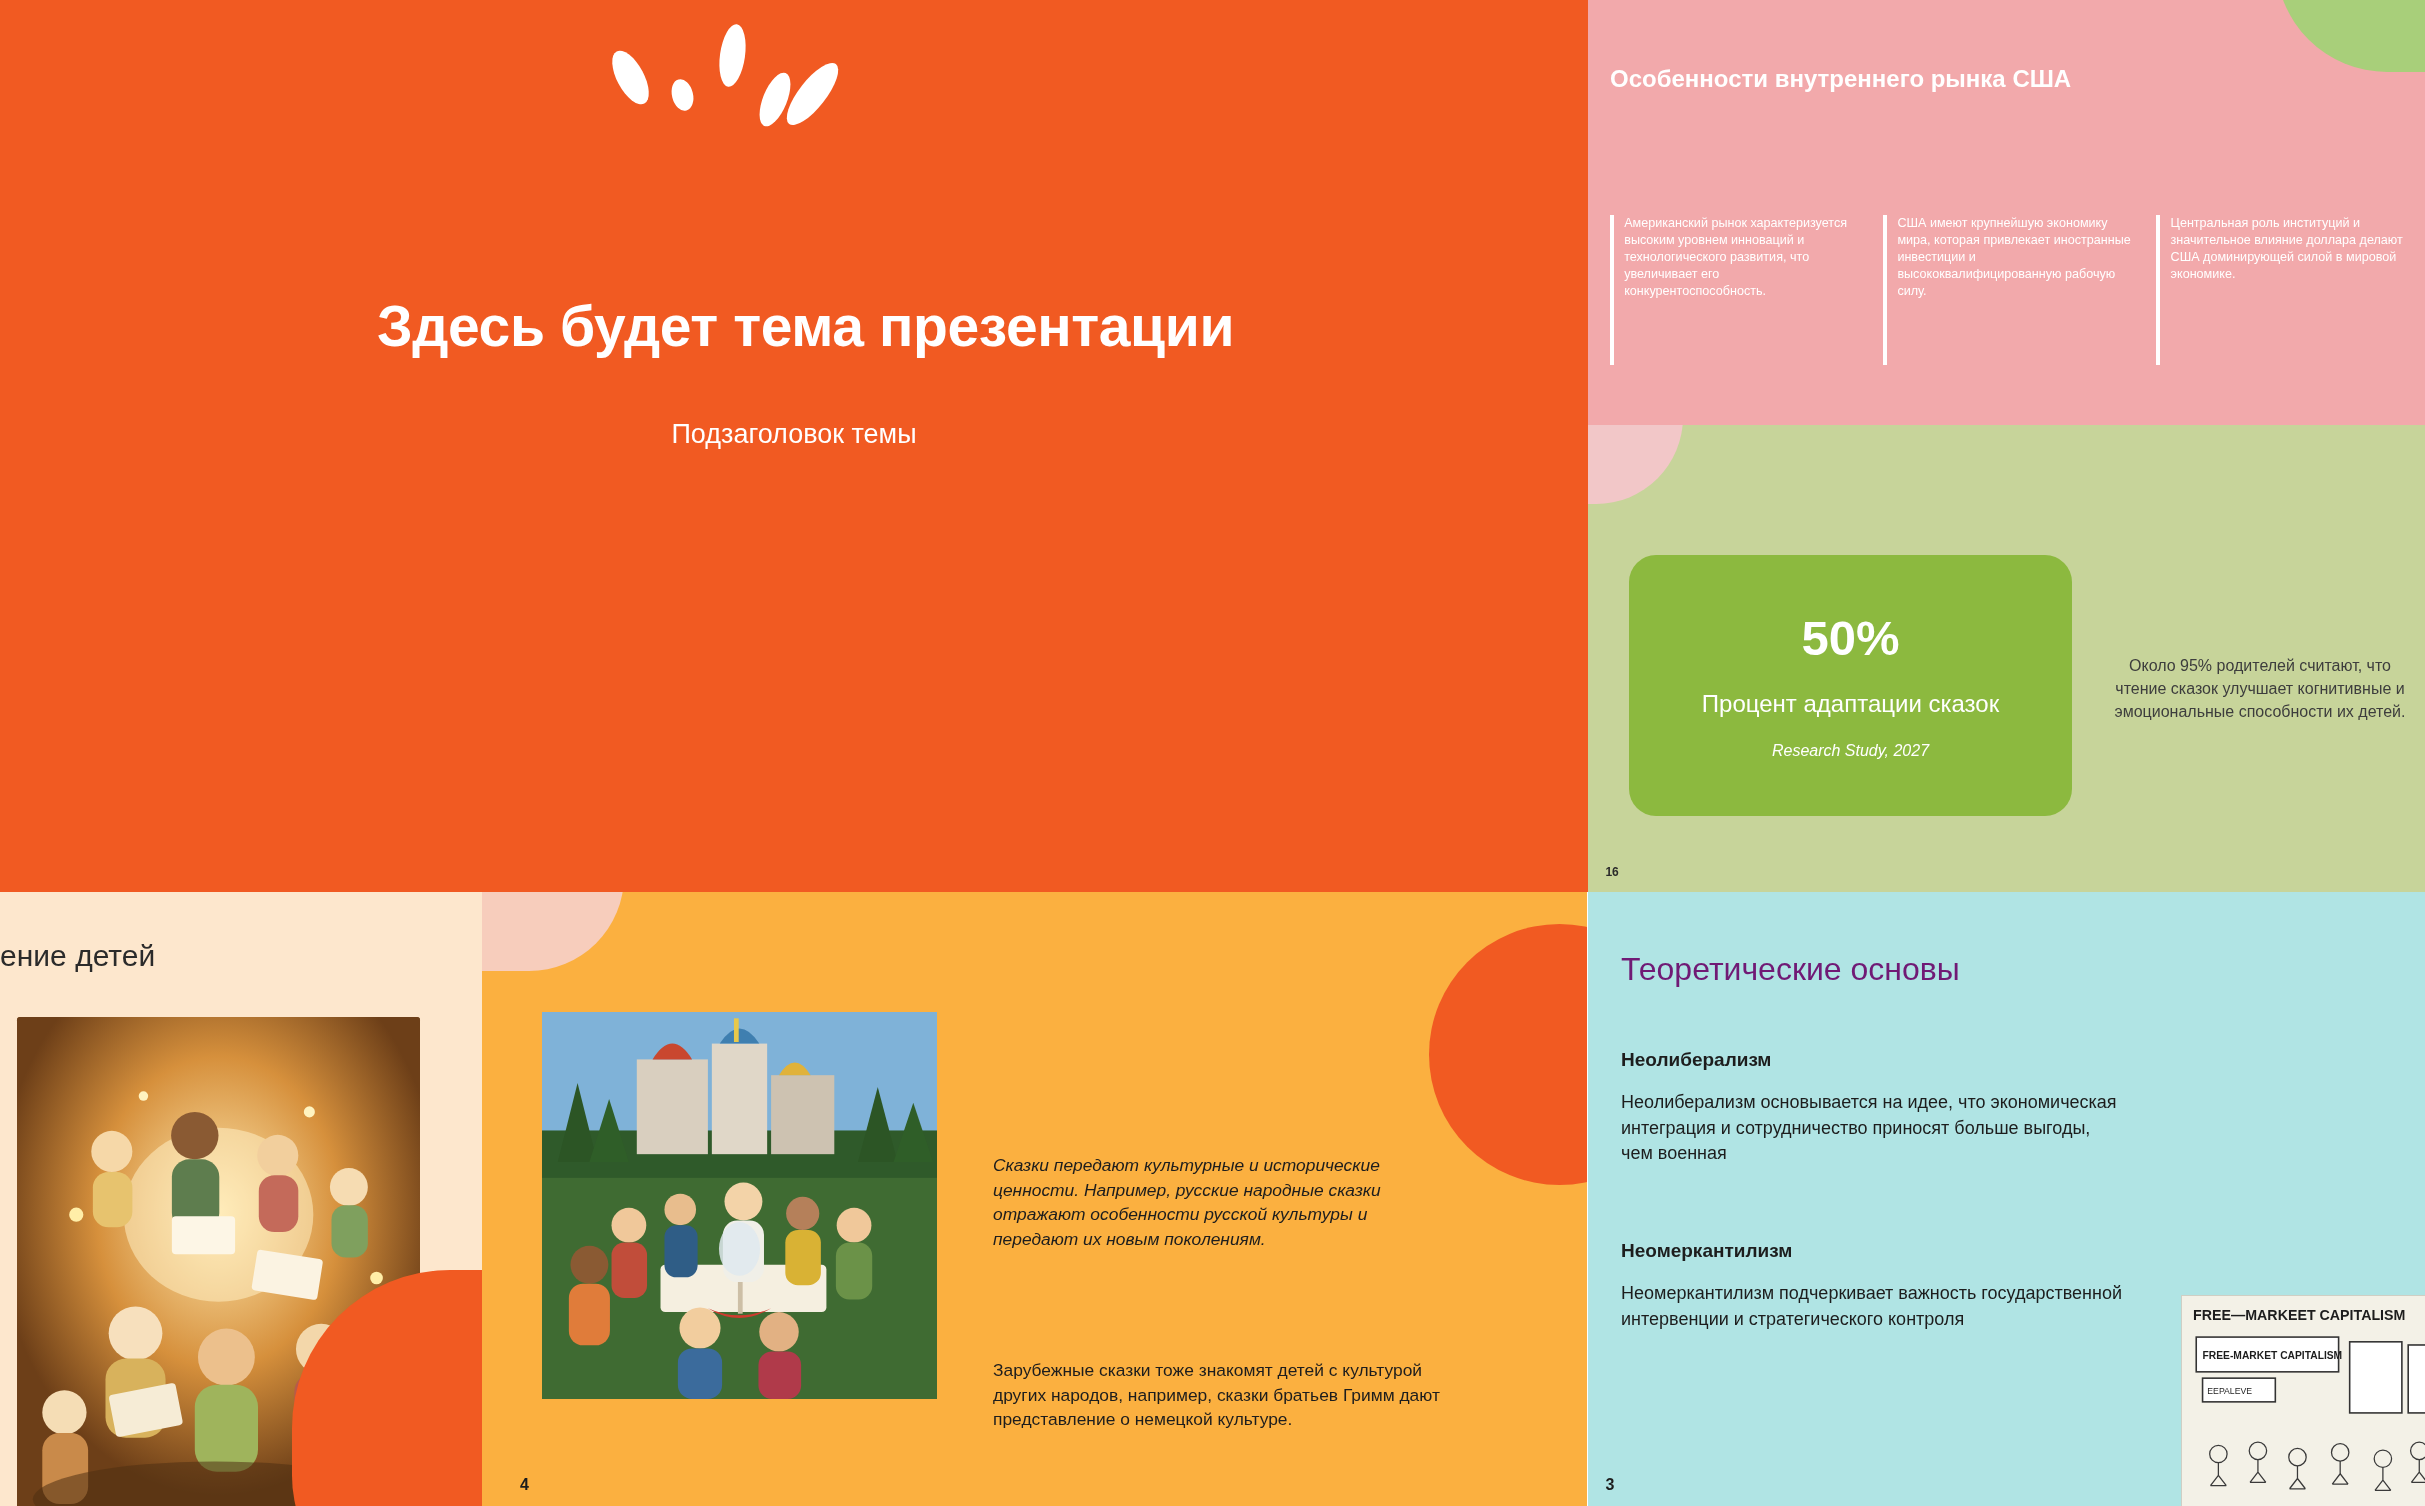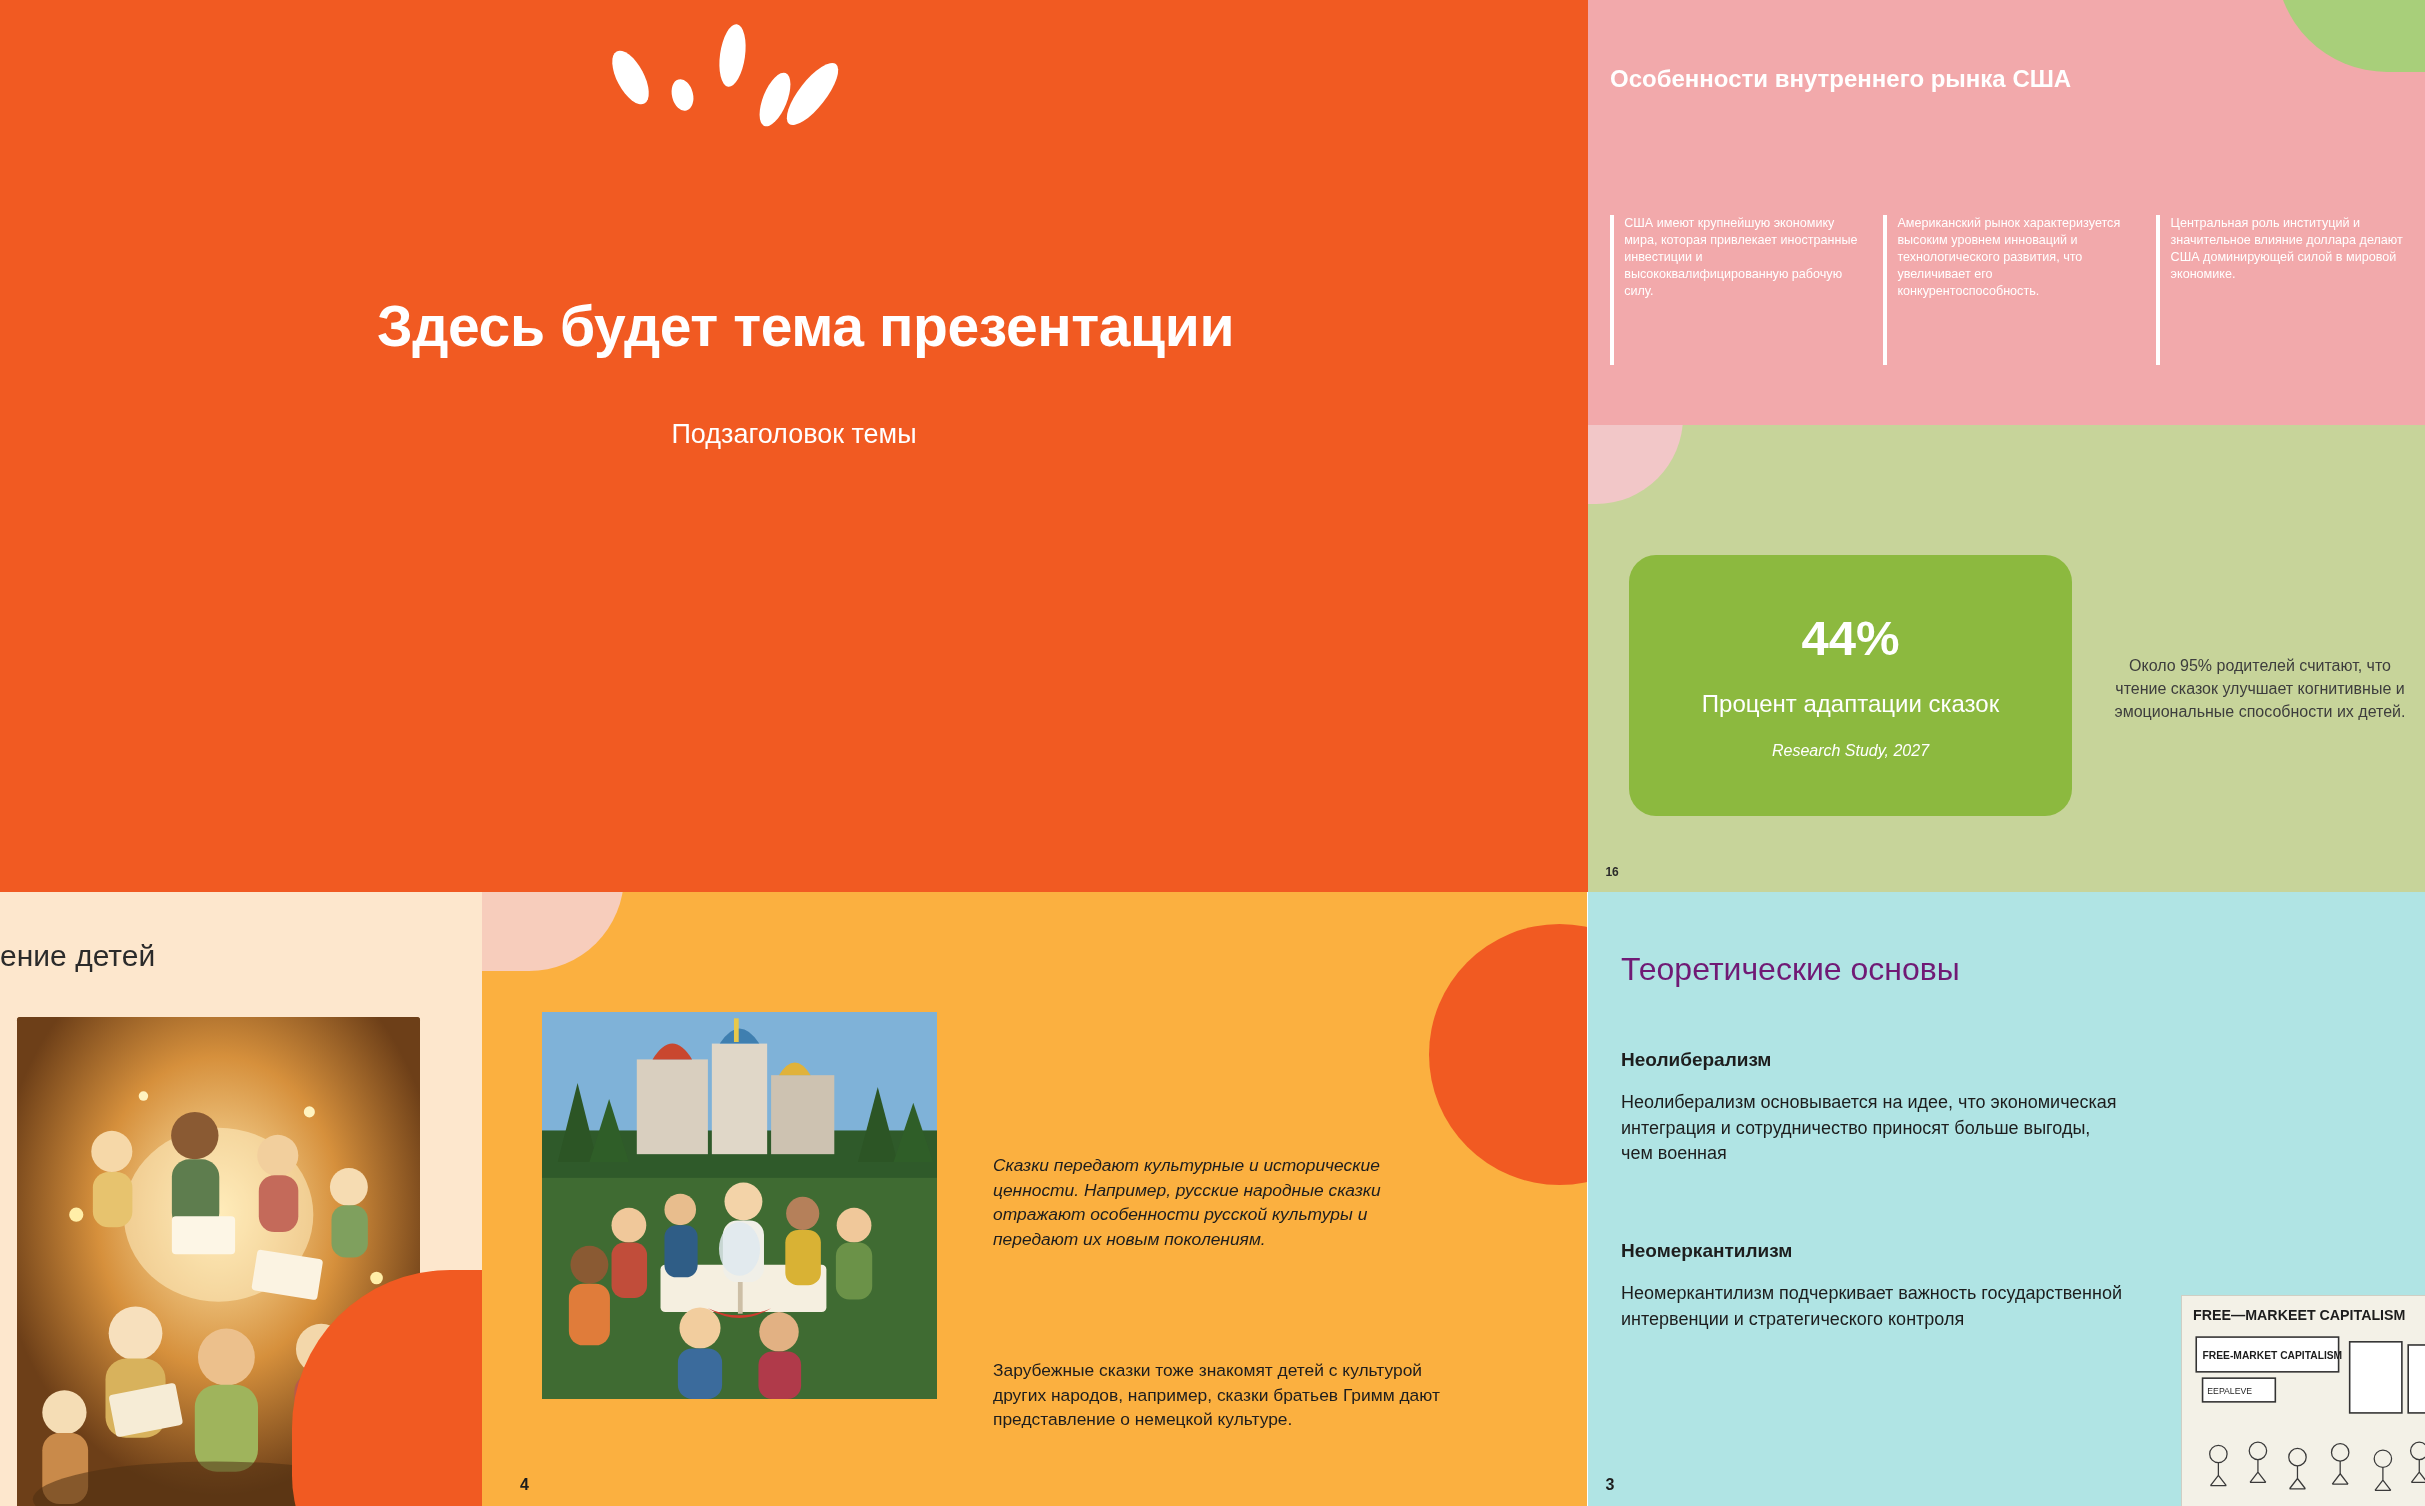--- a/index.html
+++ b/index.html
@@ -313,30 +313,30 @@
       <div class="spark" style="left:198px; top:40px;  width:27px; height:76px;  transform:rotate(38deg);"></div>
     </div>
     <div class="title-main">Здесь будет тема презентации</div>
     <div class="title-sub">Подзаголовок темы</div>
   </div>
 
   <div class="slide-pink">
     <div class="pink-blob"></div>
     <div class="pink-title">Особенности внутреннего рынка США</div>
     <div class="pink-cols">
+      <div class="pink-col">Американский рынок характеризуется высоким уровнем инноваций и технологического развития, что увеличивает его конкурентоспособность.</div>
       <div class="pink-col">США имеют крупнейшую экономику мира, которая привлекает иностранные инвестиции и высококвалифицированную рабочую силу.</div>
-      <div class="pink-col">Американский рынок характеризуется высоким уровнем инноваций и технологического развития, что увеличивает его конкурентоспособность.</div>
       <div class="pink-col">Центральная роль институций и значительное влияние доллара делают США доминирующей силой в мировой экономике.</div>
     </div>
   </div>
 
   <div class="slide-green">
     <div class="green-blob"></div>
     <div class="stat-card">
-      <div class="stat-value">44%</div>
+      <div class="stat-value">50%</div>
       <div class="stat-label">Процент адаптации сказок</div>
       <div class="stat-source">Research Study, 2027</div>
     </div>
     <div class="green-text">Около 95% родителей считают, что чтение сказок улучшает когнитивные и эмоциональные способности их детей.</div>
     <div class="green-page">16</div>
   </div>
 
   <div class="slide-cream">
     <div class="cream-title">дение детей</div>
     <div class="cream-img">

